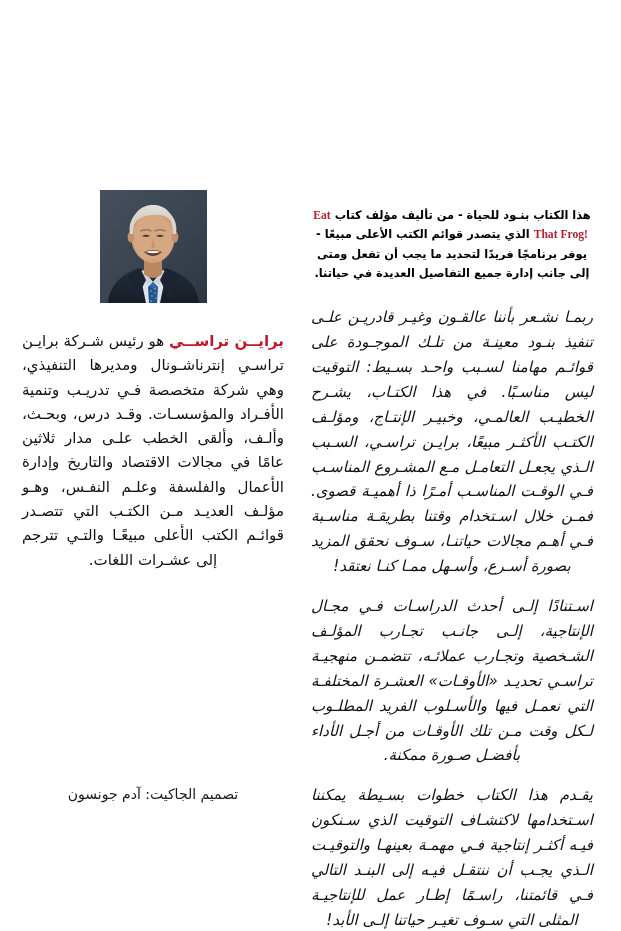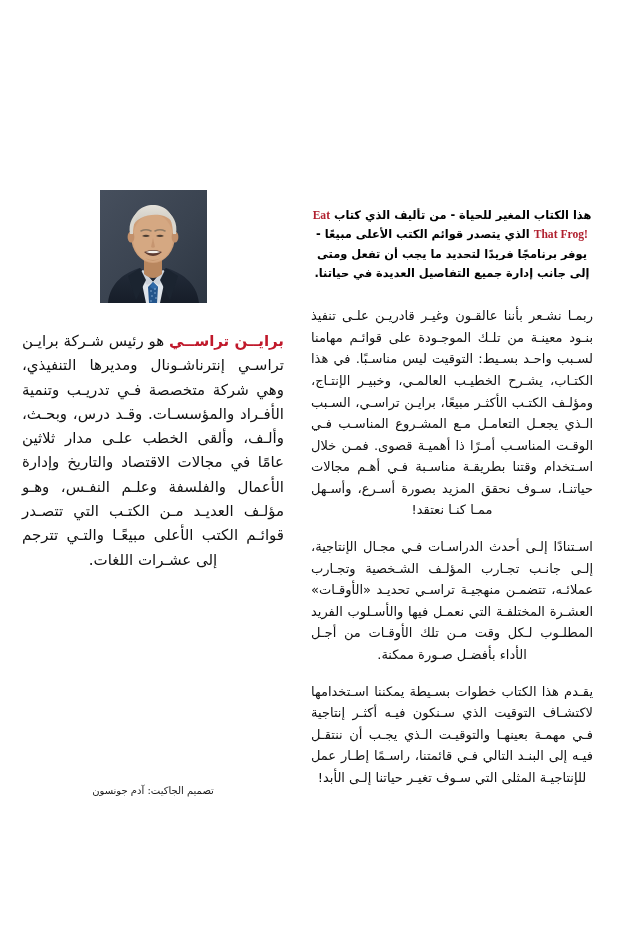--- a/index.html
+++ b/index.html
@@ -57,21 +57,21 @@
     letter-spacing: 0.1px;
     margin: 0;
   }
   .bio .name {
     color: #c0192b;
     font-weight: bold;
   }
 
   .credits {
     margin-top: 210px;
-    font-size: 10px;
+    font-size: 14px;
     line-height: 1.75;
     text-align: right;
     color: #1a1a1a;
     direction: rtl;
   }
   .credits div { white-space: nowrap; }
 
   
   .right-col {
     position: absolute;
@@ -93,28 +93,29 @@
   .blurb-lead .title-en {
     color: #b01f2e;
     font-family: "Liberation Serif", "DejaVu Serif", serif;
     font-weight: bold;
     font-size: 11.6px;
     direction: ltr;
     unicode-bidi: isolate;
   }
 
   .body-para {
-    font-size: 13px;
+    font-size: 15px;
     line-height: 1.66;
     color: #111111;
     text-align: justify;
     text-align-last: center;
     margin: 0 0 15px 0;
     direction: rtl;
     letter-spacing: 0.05px;
+    font-style: italic;
   }
   .body-para:last-child { margin-bottom: 4px; }
 </style>
 </head>
 <body>
 
 <div class="page">
 
   <div class="left-col">
 
@@ -194,20 +195,20 @@
 
     <p class="bio"><span class="name">برايــن تراســي</span><span> هو رئيس شـركة برايـن تراسـي إنترناشـونال ومديرها التنفيذي، وهي شركة متخصصة فـي تدريـب وتنمية الأفـراد والمؤسسـات. وقـد درس، وبحـث، وألـف، وألقى الخطب علـى مدار ثلاثين عامًا في مجالات الاقتصاد والتاريخ وإدارة الأعمال والفلسفة وعلـم النفـس، وهـو مؤلـف العديـد مـن الكتـب التي تتصـدر قوائـم الكتب الأعلى مبيعًـا والتـي تترجم إلى عشـرات اللغات.</span></p>
 
     <div class="credits">
       <div>تصميم الجاكيت: آدم جونسون</div>
     </div>
   </div>
 
   <div class="right-col">
 
-    <p class="blurb-lead"><span>هذا الكتاب المغير للحياة - من تأليف الذي كتاب</span> <span class="title-en">Eat That Frog!</span> <span>الذي يتصدر قوائم الكتب الأعلى مبيعًا - يوفر برنامجًا فريدًا لتحديد ما يجب أن تفعل ومتى إلى جانب إدارة جميع التفاصيل العديدة في حياتنا.</span></p>
+    <p class="blurb-lead"><span>هذا الكتاب بنـود للحياة - من تأليف مؤلف كتاب</span> <span class="title-en">Eat That Frog!</span> <span>الذي يتصدر قوائم الكتب الأعلى مبيعًا - يوفر برنامجًا فريدًا لتحديد ما يجب أن تفعل ومتى إلى جانب إدارة جميع التفاصيل العديدة في حياتنا.</span></p>
 
     <p class="body-para">ربمـا نشـعر بأننا عالقـون وغيـر قادريـن علـى تنفيذ بنـود معينـة من تلـك الموجـودة على قوائـم مهامنا لسـبب واحـد بسـيط: التوقيت ليس مناسـبًا. في هذا الكتـاب، يشـرح الخطيـب العالمـي، وخبيـر الإنتـاج، ومؤلـف الكتـب الأكثـر مبيعًا، برايـن تراسـي، السـبب الـذي يجعـل التعامـل مـع المشـروع المناسـب فـي الوقـت المناسـب أمـرًا ذا أهميـة قصوى. فمـن خلال اسـتخدام وقتنا بطريقـة مناسـبة فـي أهـم مجالات حياتنـا، سـوف نحقق المزيد بصورة أسـرع، وأسـهل ممـا كنـا نعتقد!</p>
     <p class="body-para">اسـتنادًا إلـى أحدث الدراسـات فـي مجـال الإنتاجية، إلـى جانـب تجـارب المؤلـف الشـخصية وتجـارب عملائـه، تتضمـن منهجيـة تراسـي تحديـد «الأوقـات» العشـرة المختلفـة التي نعمـل فيها والأسـلوب الفريد المطلـوب لـكل وقت مـن تلك الأوقـات من أجـل الأداء بأفضـل صـورة ممكنة.</p>
     <p class="body-para">يقـدم هذا الكتاب خطوات بسـيطة يمكننا اسـتخدامها لاكتشـاف التوقيت الذي سـنكون فيـه أكثـر إنتاجية فـي مهمـة بعينهـا والتوقيـت الـذي يجـب أن ننتقـل فيـه إلى البنـد التالي فـي قائمتنا، راسـمًا إطـار عمل للإنتاجيـة المثلى التي سـوف تغيـر حياتنا إلـى الأبد!</p>
   </div>
 
 </div>
 
 </body></html>

